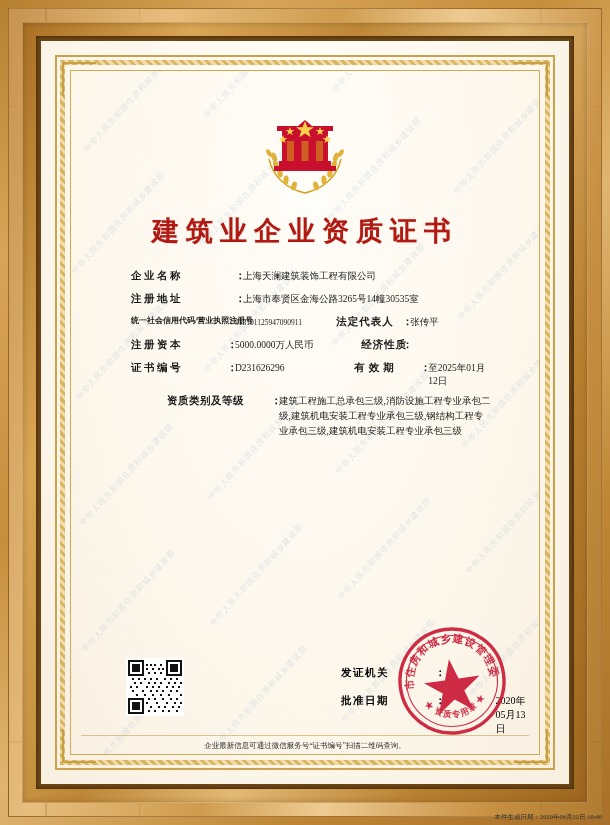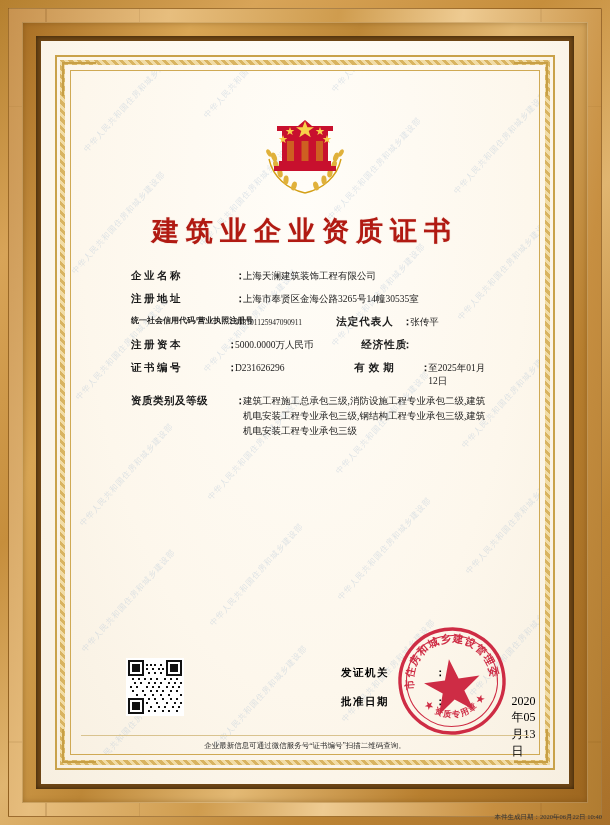--- a/index.html
+++ b/index.html
@@ -203,22 +203,22 @@
     margin-bottom: 14px;
     gap: 46px;
   }
   .issue-lbl {
     font-size: 10.5px;
     font-weight: bold;
     letter-spacing: 1.5px;
     white-space: nowrap;
   }
   .issue-val {
-    font-size: 12px;
-    margin-left: 20px;
+    font-size: 10px;
+    margin-left: 4px;
   }
 
   
   .footnote {
     position: absolute;
     left: 0; right: 0; top: 700px;
     text-align: center;
     font-size: 7.5px;
     color: #2a2a2a;
     font-family: "Liberation Serif", serif;
@@ -382,21 +382,21 @@
           <div class="val">D231626296</div>
         </div>
         <div class="half right" style="width:43%;">
           <div class="lbl" style="width:66px;flex:0 0 66px;letter-spacing:4px;margin-left:18px;">有效期</div>
           <div class="lbl" style="width:8px;flex:0 0 8px;letter-spacing:0;">：</div>
           <div class="val">至2025年01月12日</div>
         </div>
       </div>
 
       <div class="row" style="margin-top:4px;">
-        <div class="lbl" style="letter-spacing:0.5px;">资质类别及等级</div>
+        <div class="lbl" style="letter-spacing:0.5px;margin-left:36px;">资质类别及等级</div>
         <div class="lbl" style="width:8px;flex:0 0 8px;letter-spacing:0;">：</div>
         <div class="qual-val">建筑工程施工总承包三级,消防设施工程专业承包二级,建筑机电安装工程专业承包三级,钢结构工程专业承包三级,建筑机电安装工程专业承包三级</div>
       </div>
 
     </div>
 
     <div class="qr">
       <svg width="58" height="58" viewBox="0 0 58 58">
         <rect width="58" height="58" fill="#ffffff"></rect>
         <g fill="#111">

